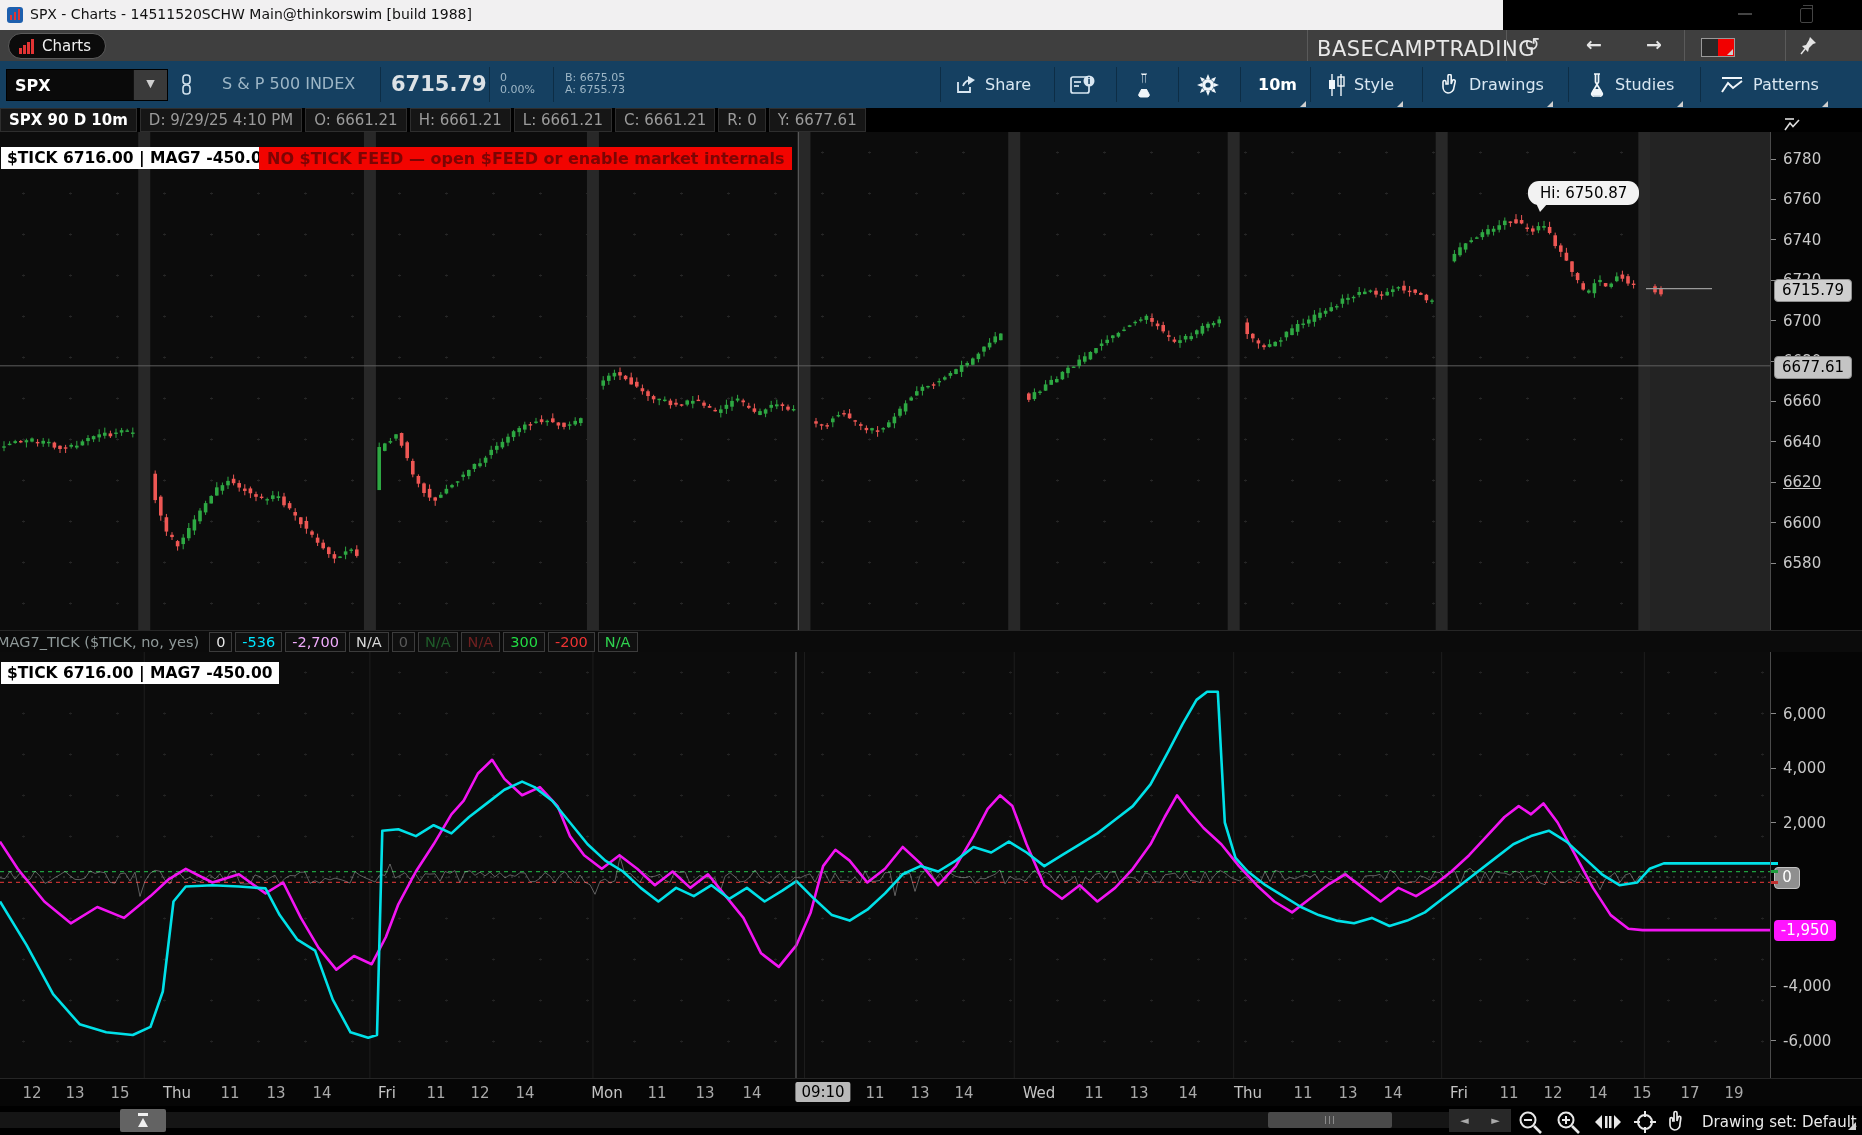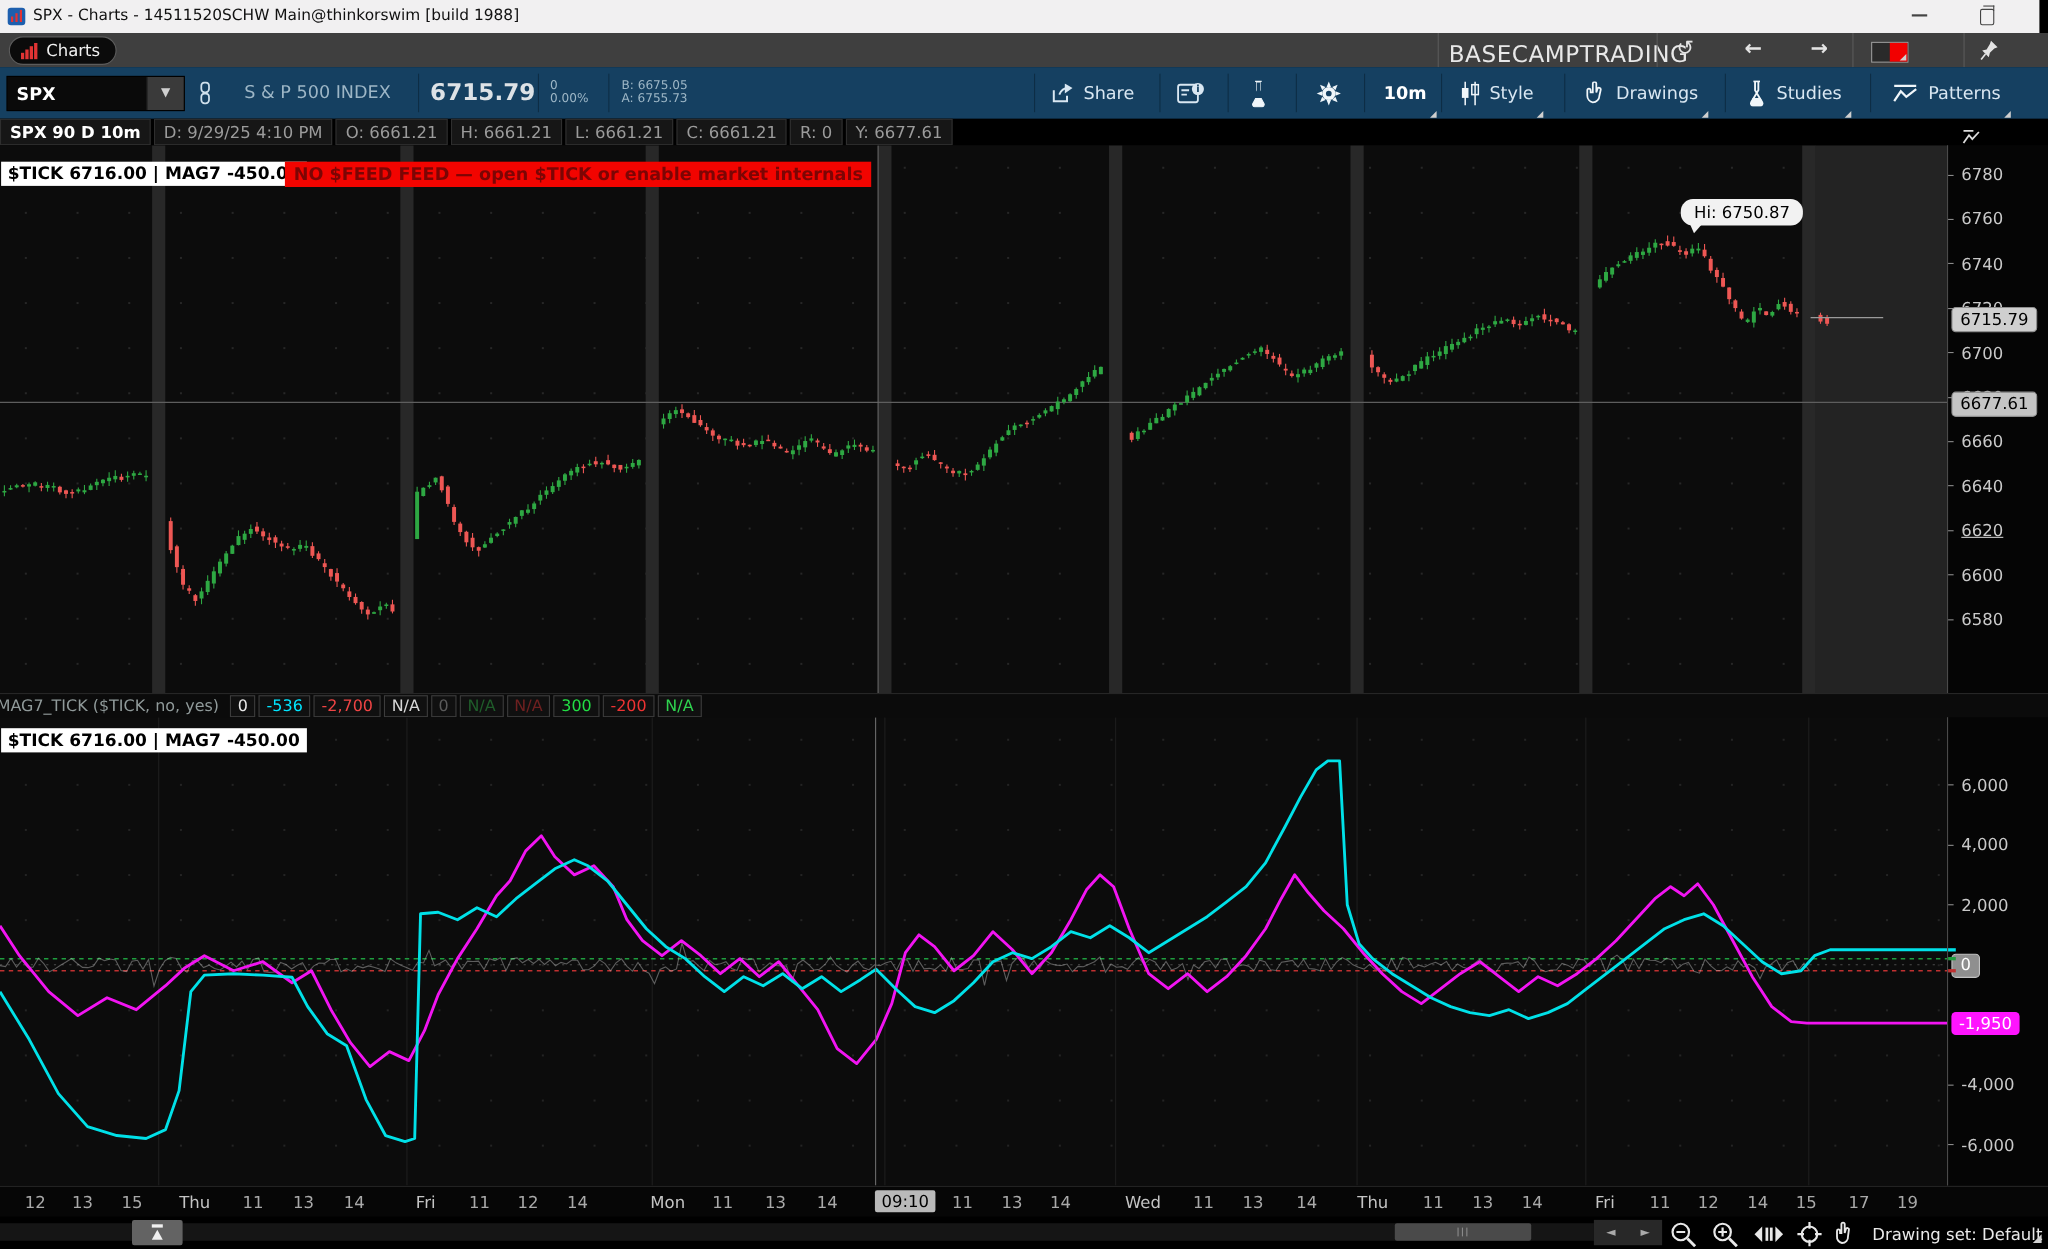--- a/index.html
+++ b/index.html
@@ -1,21 +1,21 @@
 <!DOCTYPE html>
 <html><head>
 <meta charset="utf-8">
 <style>
   html,body{margin:0;padding:0;background:#000;width:1862px;height:1135px;overflow:hidden;
     font-family:"DejaVu Sans","Liberation Sans",sans-serif;}
   .abs{position:absolute;}
   #stage{position:relative;width:1862px;height:1135px;background:#000;}
 
   
-  #titlebar{left:0;top:0;width:1854px;height:30px;background:#f1f0f1;color:#111;font-size:14px;}
+  #titlebar{left:0;top:0;width:1503px;height:30px;background:#f1f0f1;color:#111;font-size:14px;}
   #title-text{left:30px;top:6px;}
   #app-icon{left:7px;top:7px;width:16px;height:16px;background:#1d5fae;border-radius:3px;}
   #app-icon i{position:absolute;bottom:3px;background:#e23434;width:2px;}
   #min-btn{left:1738px;top:13px;width:14px;height:2px;background:#444;}
   #restore-btn{left:1800px;top:8px;width:11px;height:13px;border:1.5px solid #444;border-radius:2px;}
   #restore-btn::before{content:"";position:absolute;left:2px;top:-4px;width:9px;height:4px;border:1.5px solid #444;border-bottom:none;border-left:none;}
 
   
   #tabbar{left:0;top:30px;width:1862px;height:31px;background:#3f3f3f;}
   #charts-tab{left:8px;top:3px;height:24px;background:#0b0b0b;border:1px solid #5c5c5c;border-radius:13px;
@@ -799,21 +799,21 @@
         <line x1="1633.599999999993" y1="148.22191012361907" x2="1633.599999999993" y2="156.51608129703538" stroke="#ee5754" stroke-width="1"></line>
         <rect x="1631.7999999999931" y="151.60224474794643" width="3.6" height="1.4" fill="#ee5754"></rect>
         <line x1="1655" y1="152.24" x2="1655" y2="162.34000000000003" stroke="#ee5754" stroke-width="1"></line>
         <rect x="1653.2" y="154.26" width="3.6" height="6.060000000000002" fill="#ee5754"></rect>
         <line x1="1661" y1="154.26" x2="1661" y2="164.36" stroke="#ee5754" stroke-width="1"></line>
         <rect x="1659.2" y="156.27999999999997" width="3.6" height="6.060000000000059" fill="#ee5754"></rect>
         <line x1="1646" y1="156.70420000000007" x2="1712" y2="156.70420000000007" stroke="#9a9a9a" stroke-width="1.2"></line>
         <line x1="798.27" y1="0" x2="798.27" y2="498" stroke="#6a6a6a" stroke-width="1"></line>
       </svg>
     <div class="abs" id="tick-label" style="left:1px;top:15px">$TICK 6716.00 | MAG7 -450.00</div>
-    <div class="abs" id="tick-warning" style="left:259px;top:15px">NO $FEED FEED — open $TICK or enable market internals</div>
+    <div class="abs" id="tick-warning" style="left:259px;top:15px">NO $TICK FEED — open $FEED or enable market internals</div>
     <div class="abs" id="hi-bubble" style="left:1528px;top:49px">Hi: 6750.87</div>
   </div>
 
   <div class="abs" id="upper-axis">
     <svg class="abs" style="left:12px;top:-16px" width="20" height="17">
         <line x1="2" y1="3" x2="11" y2="3" stroke="#dcdcdc" stroke-width="1.6"></line>
         <path d="M2,14 L7,7 L10,10.5 L16,4" fill="none" stroke="#dcdcdc" stroke-width="1.6"></path>
       </svg>
   <div class="ytickmark" style="top: 26.5px;"></div>
       <div class="ytick" style="top: 18px;">6780</div>
@@ -839,21 +839,21 @@
       <div class="ytick" style="top: 422px;">6580</div>
       <div class="price-box" style="top: 146.704px;">6715.79</div>
       <div class="price-box" style="top: 223.828px; background: rgb(196, 196, 196);">6677.61</div>
     </div>
 
   <div class="abs" id="ind-row">
     <span id="ind-name">MAG7_TICK ($TICK, no, yes)</span>
     <span id="ind-values" style="display:flex">
         <div class="ind-box" style="color: rgb(232, 232, 232);">0</div>
         <div class="ind-box" style="color: rgb(0, 229, 255);">-536</div>
-        <div class="ind-box" style="color: #ef4444;">-2,700</div>
+        <div class="ind-box" style="color: #f0abfc;">-2,700</div>
         <div class="ind-box" style="color: rgb(216, 216, 216);">N/A</div>
         <div class="ind-box" style="color: rgb(90, 90, 90);">0</div>
         <div class="ind-box" style="color: rgb(31, 92, 42);">N/A</div>
         <div class="ind-box" style="color: rgb(110, 32, 32);">N/A</div>
         <div class="ind-box" style="color: rgb(34, 221, 68);">300</div>
         <div class="ind-box" style="color: rgb(238, 51, 51);">-200</div>
         <div class="ind-box" style="color: rgb(47, 210, 79);">N/A</div>
       </span>
   </div>
 

